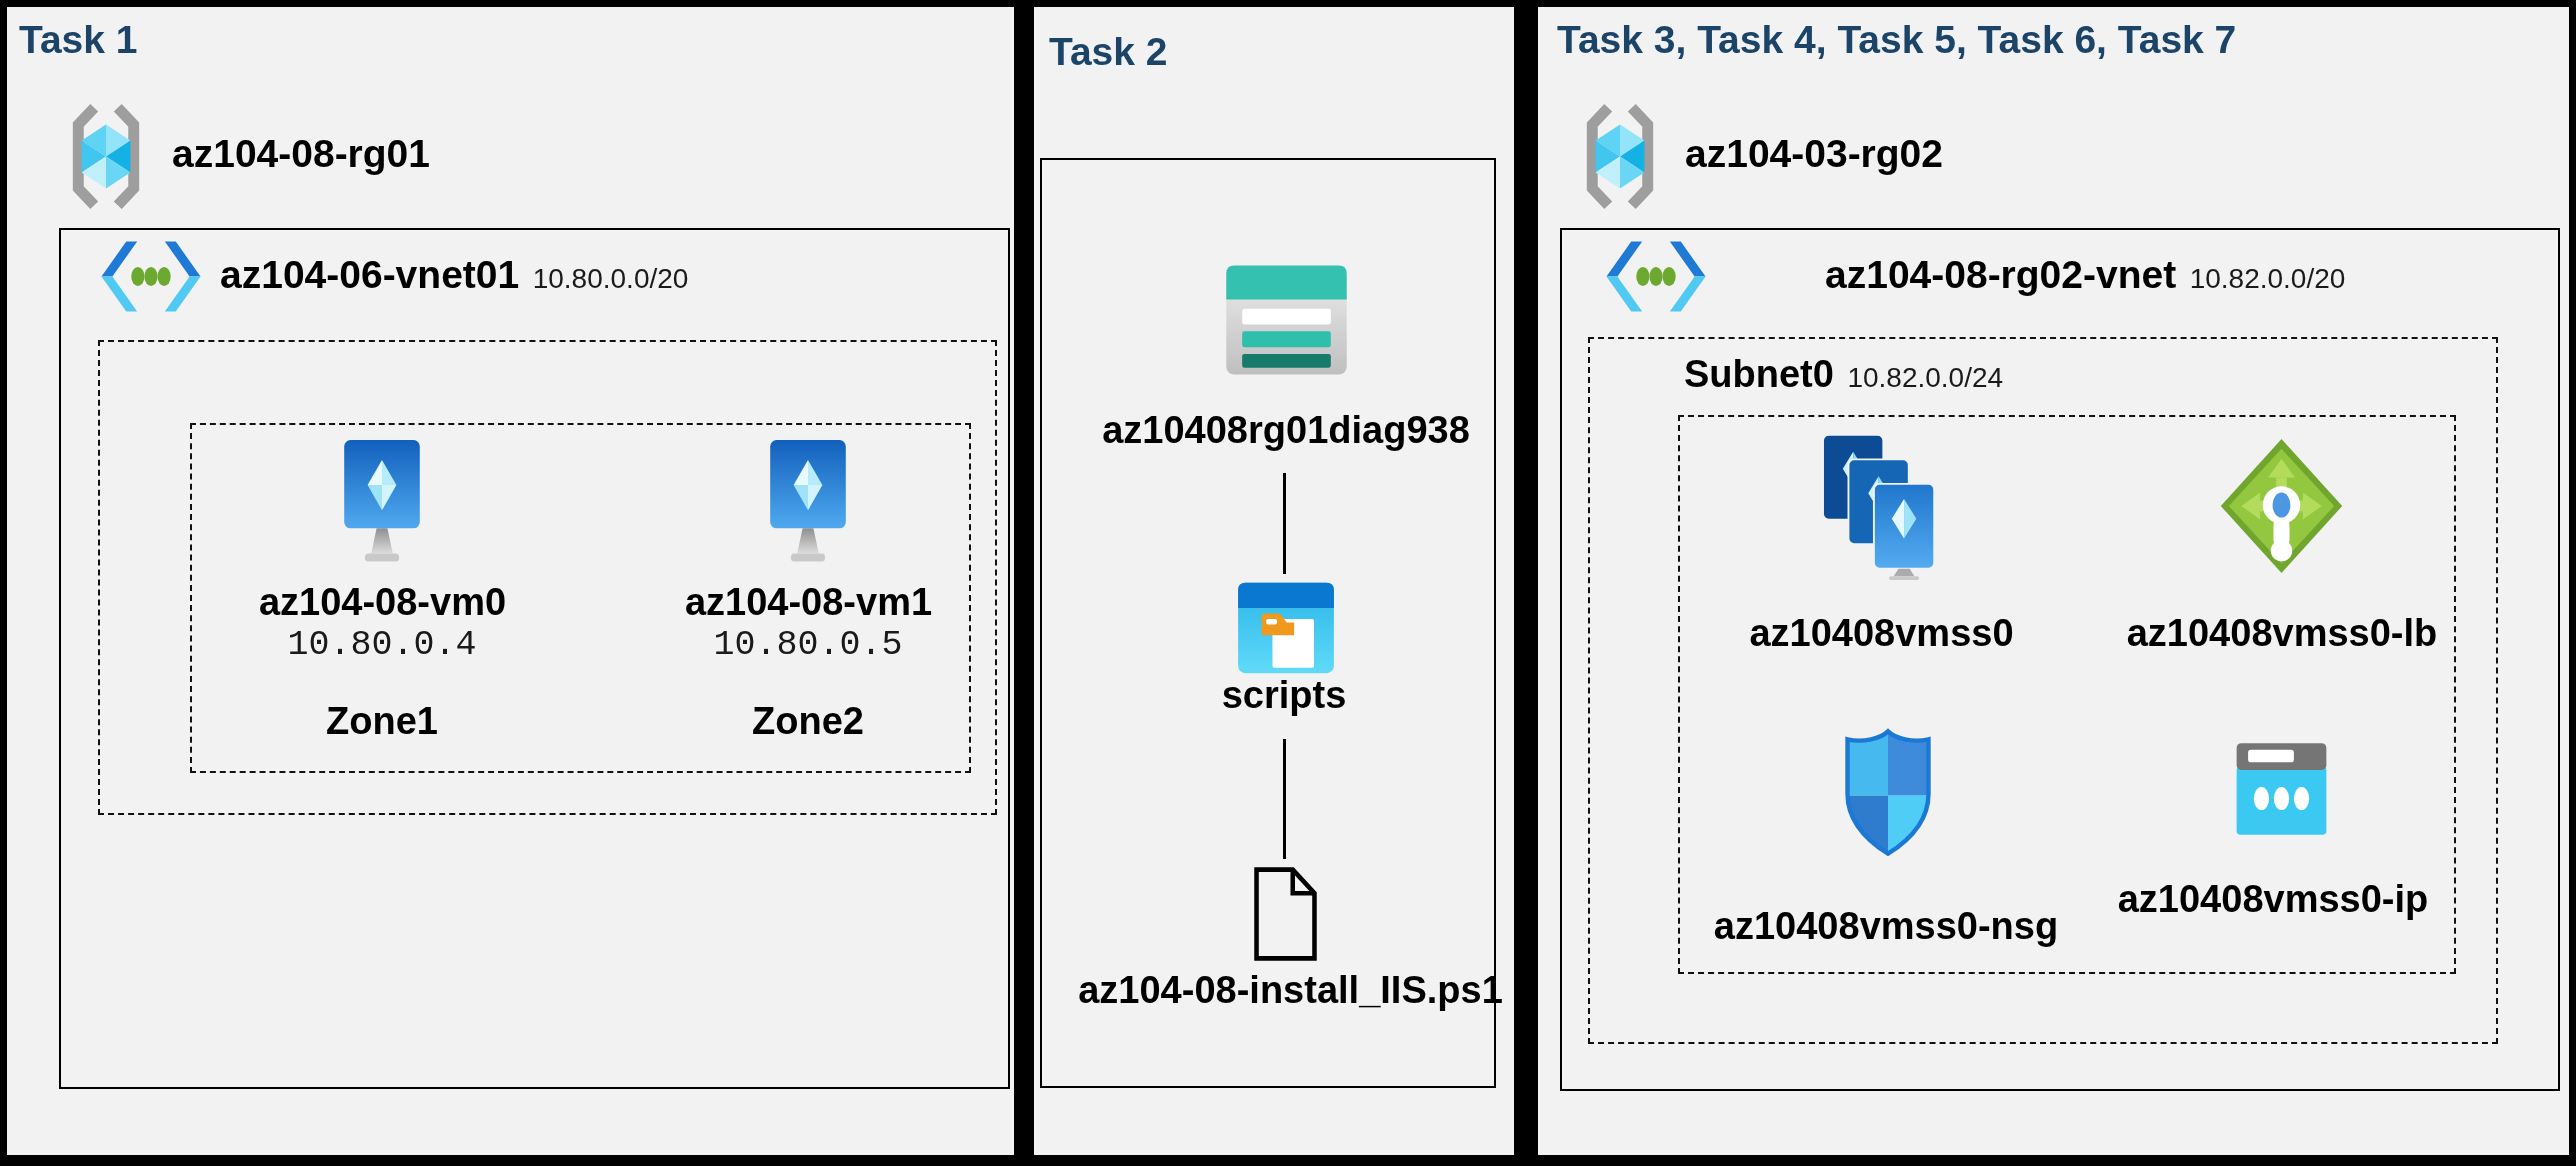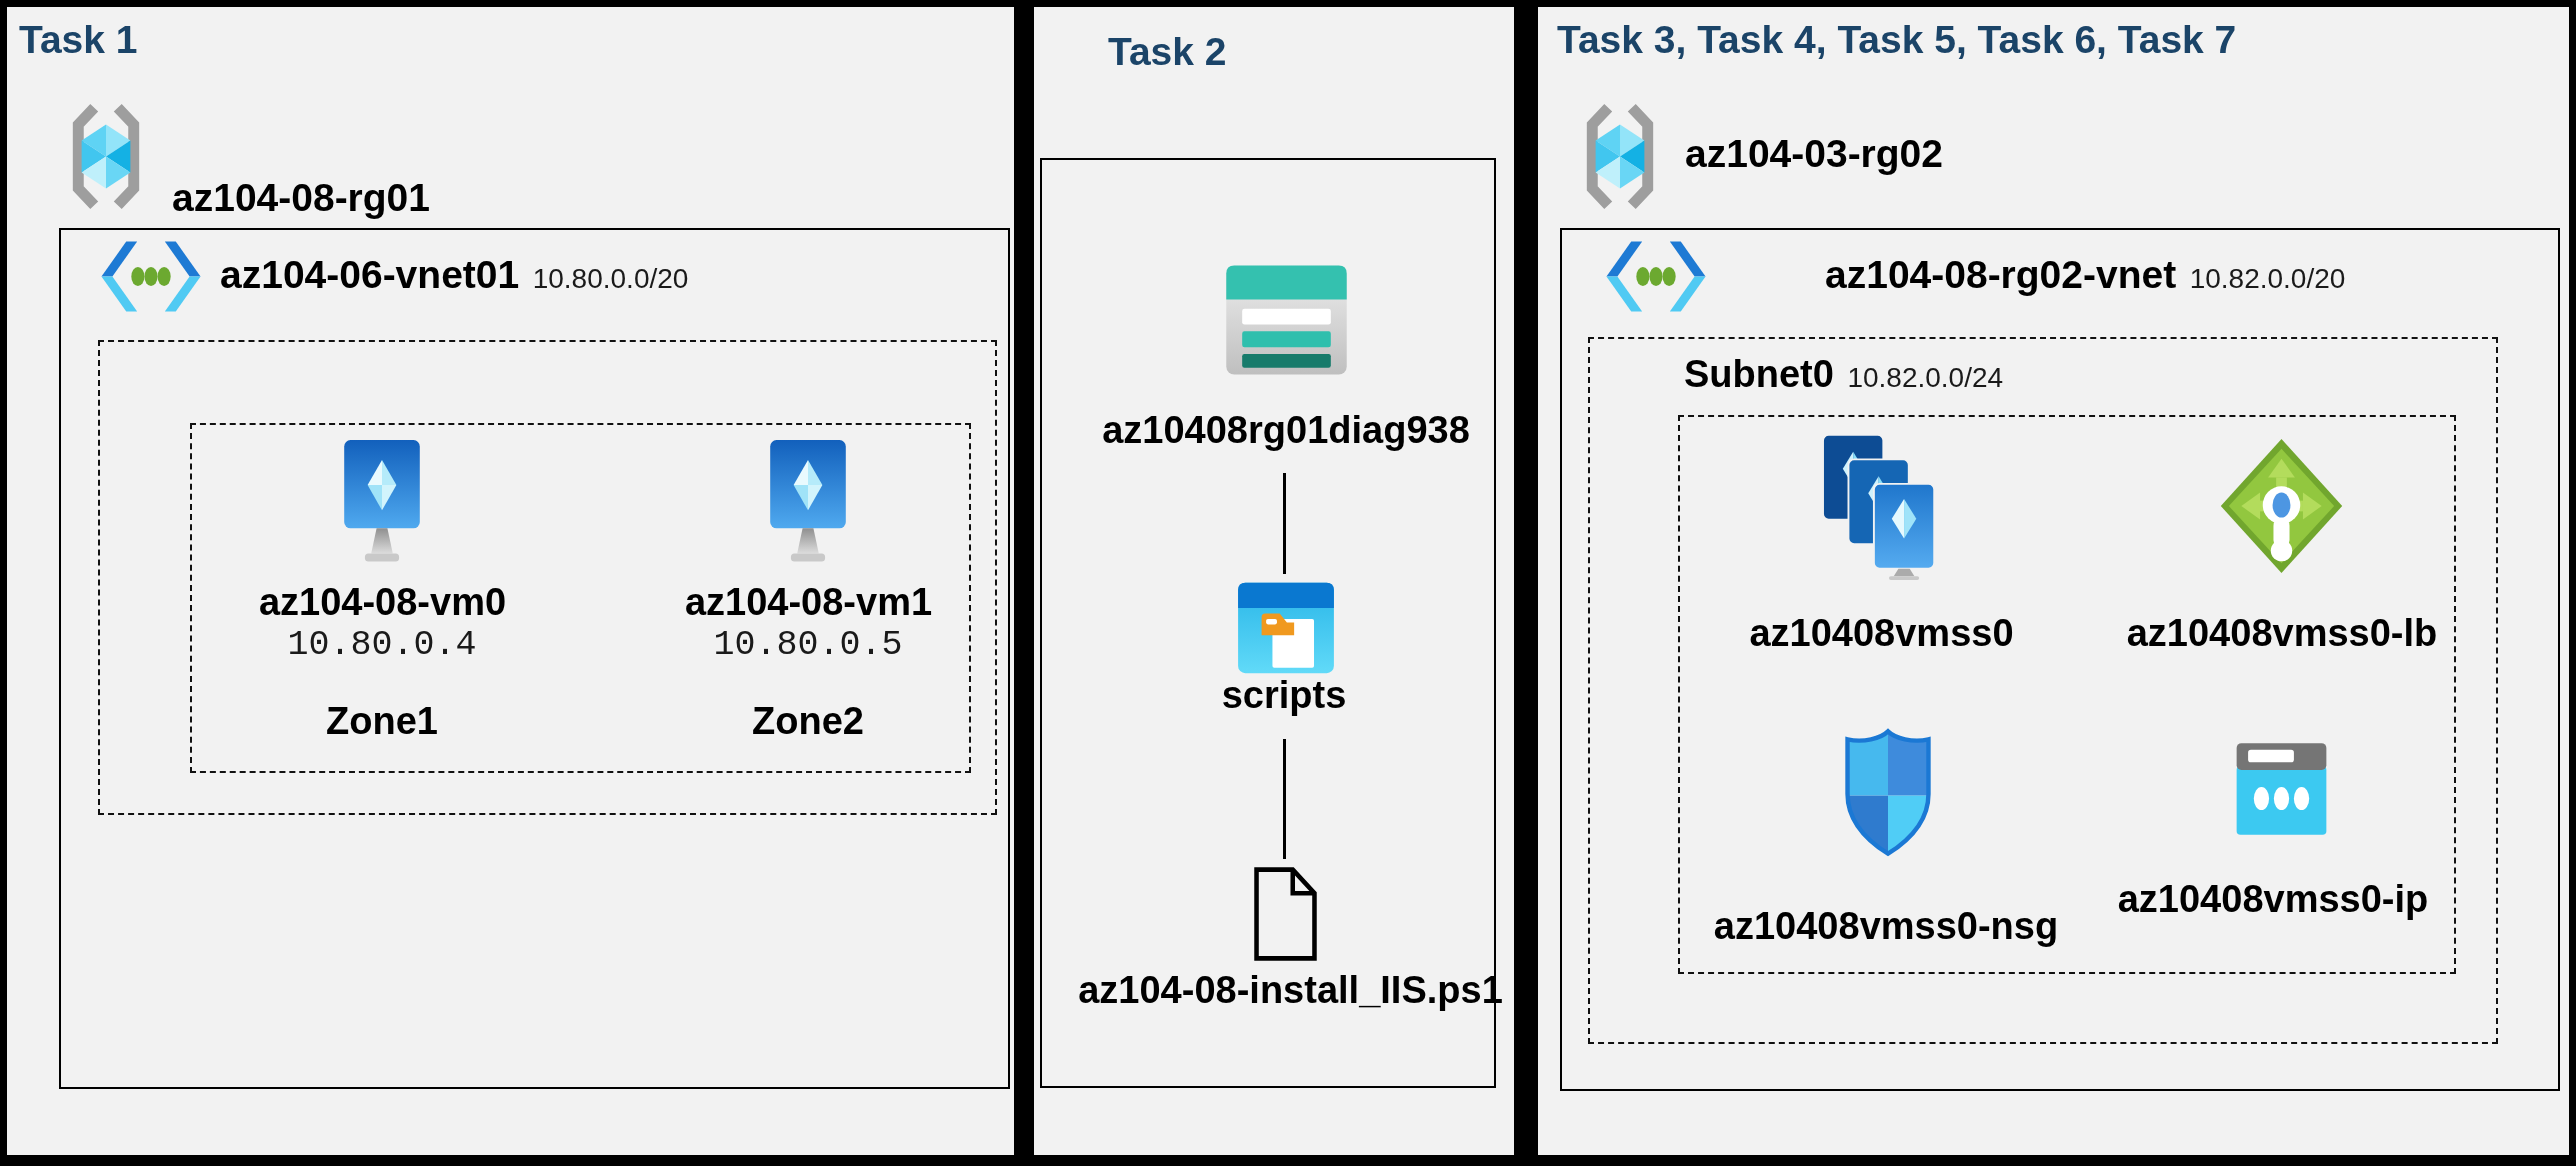--- a/index.html
+++ b/index.html
@@ -38,21 +38,21 @@
       <polyline points="36,8 17,28 17,104 36,124" fill="none" stroke="#9E9E9E" stroke-width="13"></polyline>
       <polyline points="64,8 83,28 83,104 64,124" fill="none" stroke="#9E9E9E" stroke-width="13"></polyline>
       <polygon points="50,28 21,47 50,66" fill="#5FD3F4"></polygon>
       <polygon points="50,28 79,47 50,66" fill="#93E4F9"></polygon>
       <polygon points="21,47 21,85 50,66" fill="#41C6EF"></polygon>
       <polygon points="79,47 79,85 50,66" fill="#14B1E4"></polygon>
       <polygon points="21,85 50,104 50,66" fill="#BFF0FB"></polygon>
       <polygon points="79,85 50,104 50,66" fill="#69D6F5"></polygon>
     </svg>
   </div>
-  <div class="abs name-lg" style="left:172px;top:129px;line-height:49px;margin-top:44px;">az104-08-rg01</div>
+  <div class="abs name-lg" style="left:172px;top:129px;line-height:49px;">az104-08-rg01</div>
 
   <div class="abs solid-box" style="left:59px;top:228px;width:951px;height:861px;"></div>
 
   <div class="abs" style="left:100px;top:240px;width:102px;height:73px;">
     <svg viewBox="0 0 140 100">
       <polygon points="36,2 51,2 17,50 2,50" fill="#1E7AD4"></polygon>
       <polygon points="2,50 17,50 51,98 36,98" fill="#50CAF3"></polygon>
       <polygon points="104,2 89,2 123,50 138,50" fill="#1E7AD4"></polygon>
       <polygon points="138,50 123,50 89,98 104,98" fill="#50CAF3"></polygon>
       <ellipse cx="52" cy="50" rx="9" ry="13" fill="#6CA930"></ellipse>
@@ -103,21 +103,21 @@
       <polygon points="44,100 56,100 62,128 38,128" fill="url(#stg)"></polygon>
       <rect x="31" y="128" width="38" height="9" rx="4" fill="#C9C9C9"></rect>
     </svg>
   </div>
   <div class="abs name center" style="left:640px;top:581px;width:337px;line-height:42px;">az104-08-vm1</div>
   <div class="abs reg center" style="left:673px;top:626px;width:270px;line-height:39px;">10.80.0.5</div>
   <div class="abs name center" style="left:707px;top:700px;width:202px;line-height:42px;">Zone2</div>
 
   <div class="panel" style="left:1034px;width:480px;"></div>
 
-  <div class="abs title" style="left:1108px;top:30px;">Task 2</div>
+  <div class="abs title" style="left:1049px;top:30px;">Task 2</div>
 
   <div class="abs solid-box" style="left:1040px;top:158px;width:456px;height:930px;"></div>
 
   <div class="abs" style="left:1224px;top:262px;width:125px;height:116px;">
     <svg viewBox="0 0 110 100">
       <defs>
           <linearGradient id="sg" x1="0" y1="0" x2="0" y2="1">
             <stop offset="0" stop-color="#EDEDED"></stop>
             <stop offset="1" stop-color="#BFBFBF"></stop>
           </linearGradient>

